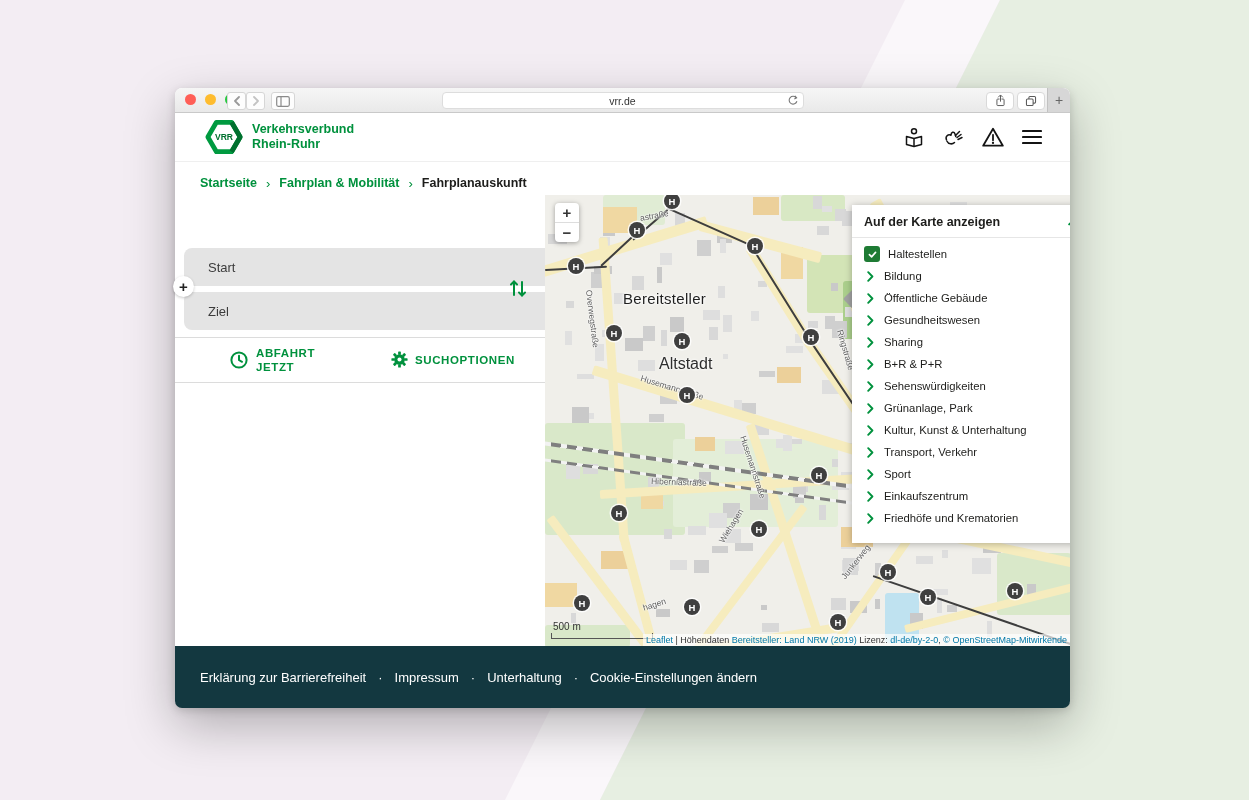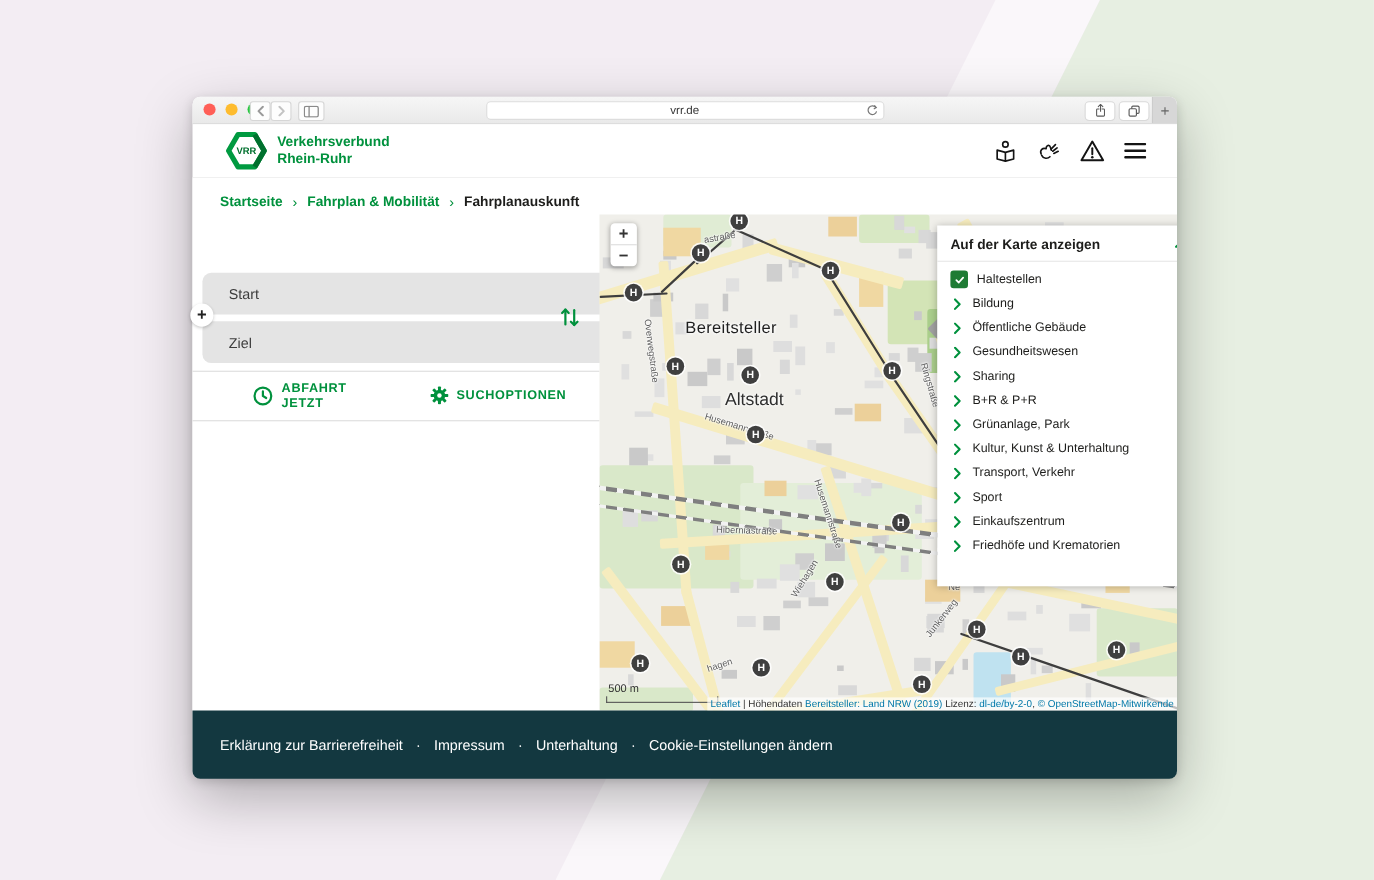--- a/index.html
+++ b/index.html
@@ -100,21 +100,21 @@
   .zbtn:first-child{border-bottom:1px solid #ddd}
   .scale{position:absolute;left:6px;bottom:7px;z-index:11}
   .scale-label{font-size:10px;color:#333;margin:0 0 1px 2px}
   .scale-bar{width:100px;height:5px;border:1.5px solid #555;border-top:none}
   .attrib{position:absolute;right:0;bottom:0;z-index:11;background:rgba(255,255,255,.68);
     padding:1px 3px;font-size:9px;color:#333;white-space:nowrap}
   .attr-link{color:#0078A8;cursor:pointer}
 
   
   .layer-panel{position:absolute;left:307px;top:10px;width:240px;background:#fff;z-index:12;
-    box-shadow:0 1px 7px rgba(0,0,0,.28);padding-bottom:26px}
+    box-shadow:0 1px 7px rgba(0,0,0,.28);padding-bottom:14px}
   .lp-head{display:flex;align-items:center;justify-content:space-between;
     padding:10px 12px 8px 12px;font-size:12.5px;font-weight:bold;color:#1d1d1b;
     border-bottom:1px solid #e6e6e6;cursor:pointer}
   .layer-row{display:flex;align-items:center;gap:8px;height:22px;padding:0 10px 0 12px;cursor:pointer}
   #layer-items{padding-top:5px}
   .cb{width:12px;height:12px;border:2px solid #1E7B34;border-radius:3px;background:#fff;flex:0 0 auto;
     display:flex;align-items:center;justify-content:center}
   .cb.on{background:#1E7B34}
   .chev{width:12px;display:flex;justify-content:center;flex:0 0 auto}
   .layer-label{font-size:11.3px;color:#1d1d1b;white-space:nowrap}
@@ -594,20 +594,28 @@
                 </svg>
               </span>
               <span class="layer-label">B+R &amp; P+R</span>
             </div>
             <div class="layer-row">
               <span class="chev">
                 <svg width="7" height="11" viewBox="0 0 7 11">
                   <polyline points="1.2,1.2 5.4,5.5 1.2,9.8" fill="none" stroke="#00913D" stroke-width="1.9" stroke-linecap="round" stroke-linejoin="round"></polyline>
                 </svg>
               </span>
+              <span class="layer-label">Sehenswürdigkeiten</span>
+            </div>
+            <div class="layer-row">
+              <span class="chev">
+                <svg width="7" height="11" viewBox="0 0 7 11">
+                  <polyline points="1.2,1.2 5.4,5.5 1.2,9.8" fill="none" stroke="#00913D" stroke-width="1.9" stroke-linecap="round" stroke-linejoin="round"></polyline>
+                </svg>
+              </span>
               <span class="layer-label">Grünanlage, Park</span>
             </div>
             <div class="layer-row">
               <span class="chev">
                 <svg width="7" height="11" viewBox="0 0 7 11">
                   <polyline points="1.2,1.2 5.4,5.5 1.2,9.8" fill="none" stroke="#00913D" stroke-width="1.9" stroke-linecap="round" stroke-linejoin="round"></polyline>
                 </svg>
               </span>
               <span class="layer-label">Kultur, Kunst &amp; Unterhaltung</span>
             </div>

